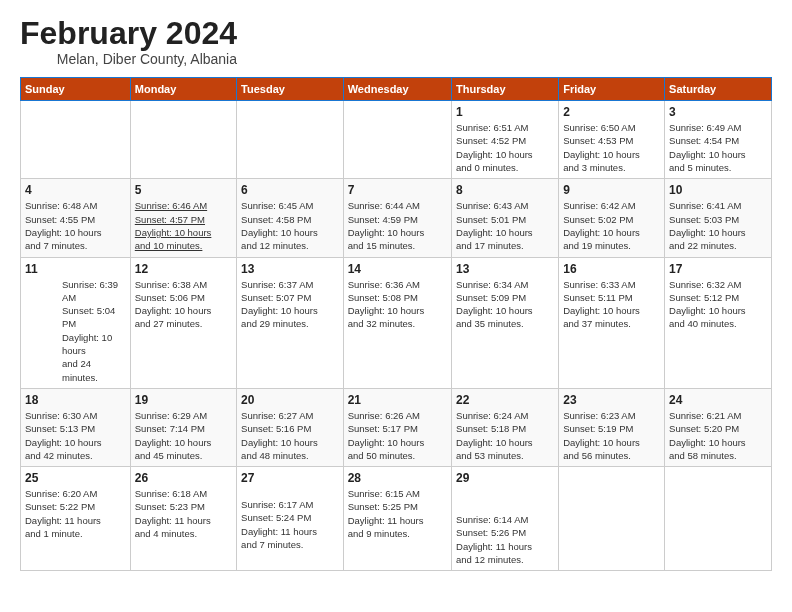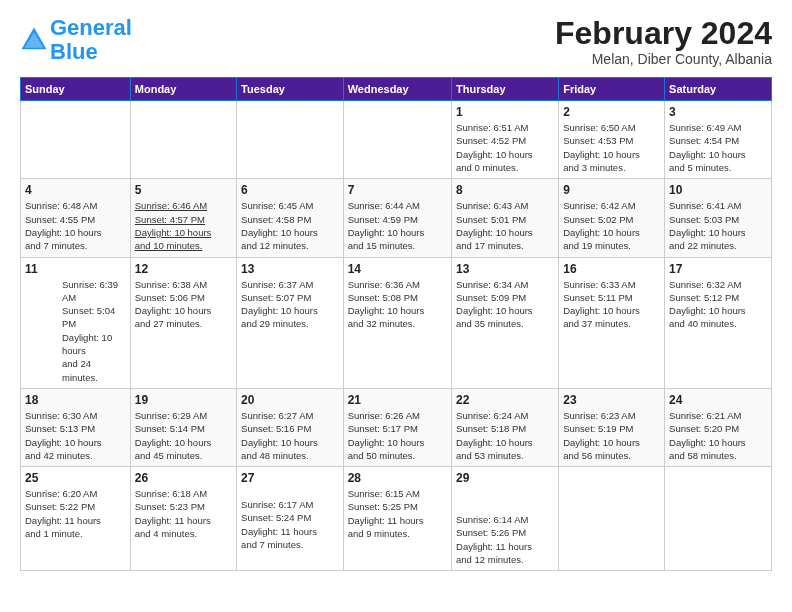--- a/index.html
+++ b/index.html
@@ -50,21 +50,21 @@
     .location {
       font-size: 14px;
       color: #444;
     }
     table {
       width: 100%;
       border-collapse: collapse;
       font-size: 10px;
     }
     thead tr th {
-      background: #4c1d95;
+      background: #c2410c;
       color: #fff;
       padding: 5px 4px;
       text-align: left;
       font-size: 11px;
       font-weight: bold;
       border: 1px solid #1976D2;
     }
     tbody tr td {
       border: 1px solid #ccc;
       vertical-align: top;
@@ -90,30 +90,20 @@
     }
     .empty-cell {
       background: #fff;
     }
   </style>
 </head>
 <body>
 
 <div class="page">
   <div class="header">
-    <div class="logo">
-      <svg class="logo-icon" viewBox="0 0 36 36">
-        <polygon points="18,2 34,30 2,30" fill="#2196F3"></polygon>
-        <polygon points="18,8 30,28 6,28" fill="#fff" opacity="0.3"></polygon>
-      </svg>
-      <div class="logo-text">
-        <div><span>General</span></div>
-        <div style="color:#2196F3;">Blue</div>
-      </div>
-    </div>
     <div class="title-block">
       <div class="month-title">February 2024</div>
       <div class="location">Melan, Diber County, Albania</div>
     </div>
   </div>
 
   <table>
     <thead>
       <tr>
         <th>Sunday</th>
@@ -259,21 +249,21 @@
           <td>
             <span class="day-number">18</span>
             <div class="day-info" style="white-space: pre-line;">Sunrise: 6:30 AM
 Sunset: 5:13 PM
 Daylight: 10 hours
 and 42 minutes.</div>
           </td>
           <td>
             <span class="day-number">19</span>
             <div class="day-info" style="white-space: pre-line;">Sunrise: 6:29 AM
-Sunset: 5:14 PM
+Sunset: 7:14 PM
 Daylight: 10 hours
 and 45 minutes.</div>
           </td>
           <td>
             <span class="day-number">20</span>
             <div class="day-info" style="white-space: pre-line;">Sunrise: 6:27 AM
 Sunset: 5:16 PM
 Daylight: 10 hours
 and 48 minutes.</div>
           </td>

